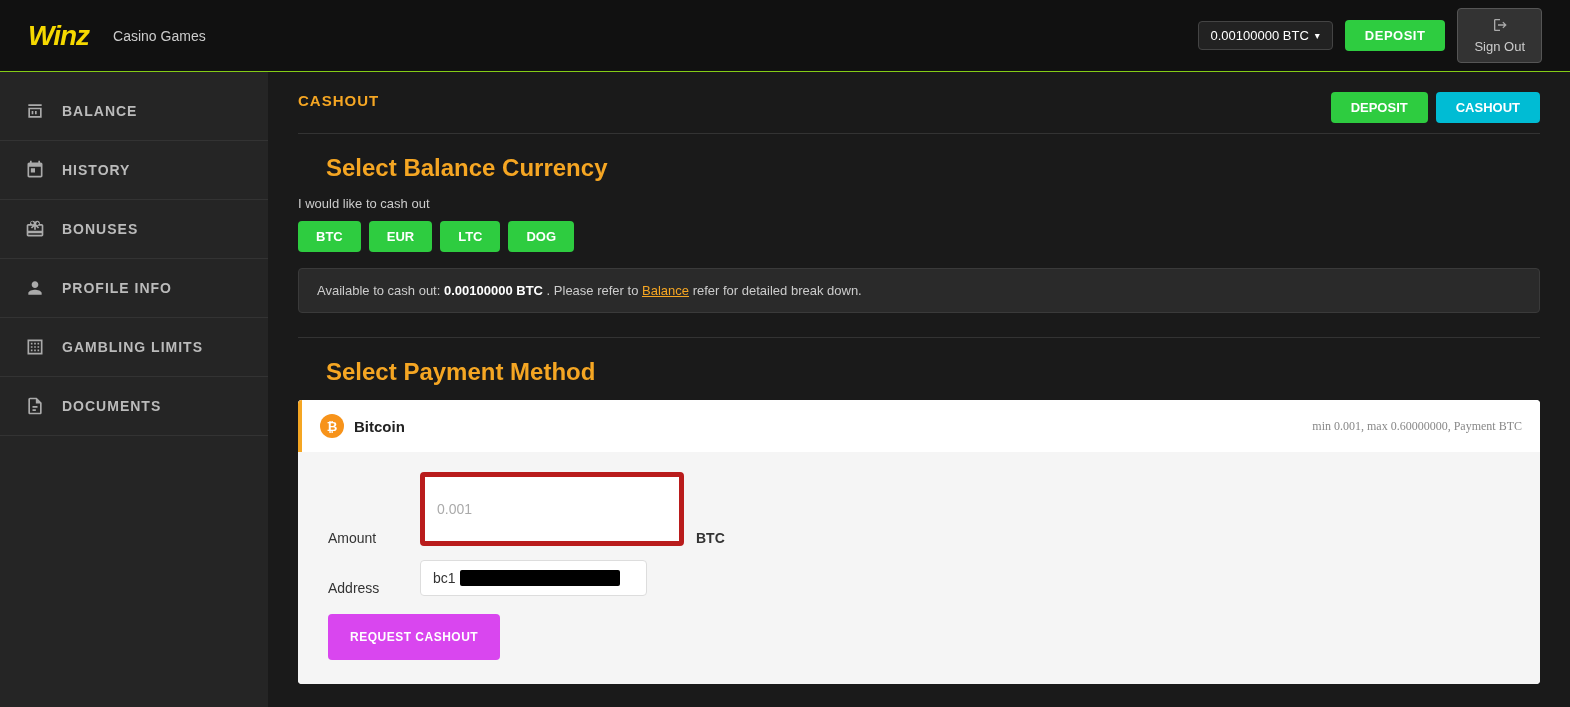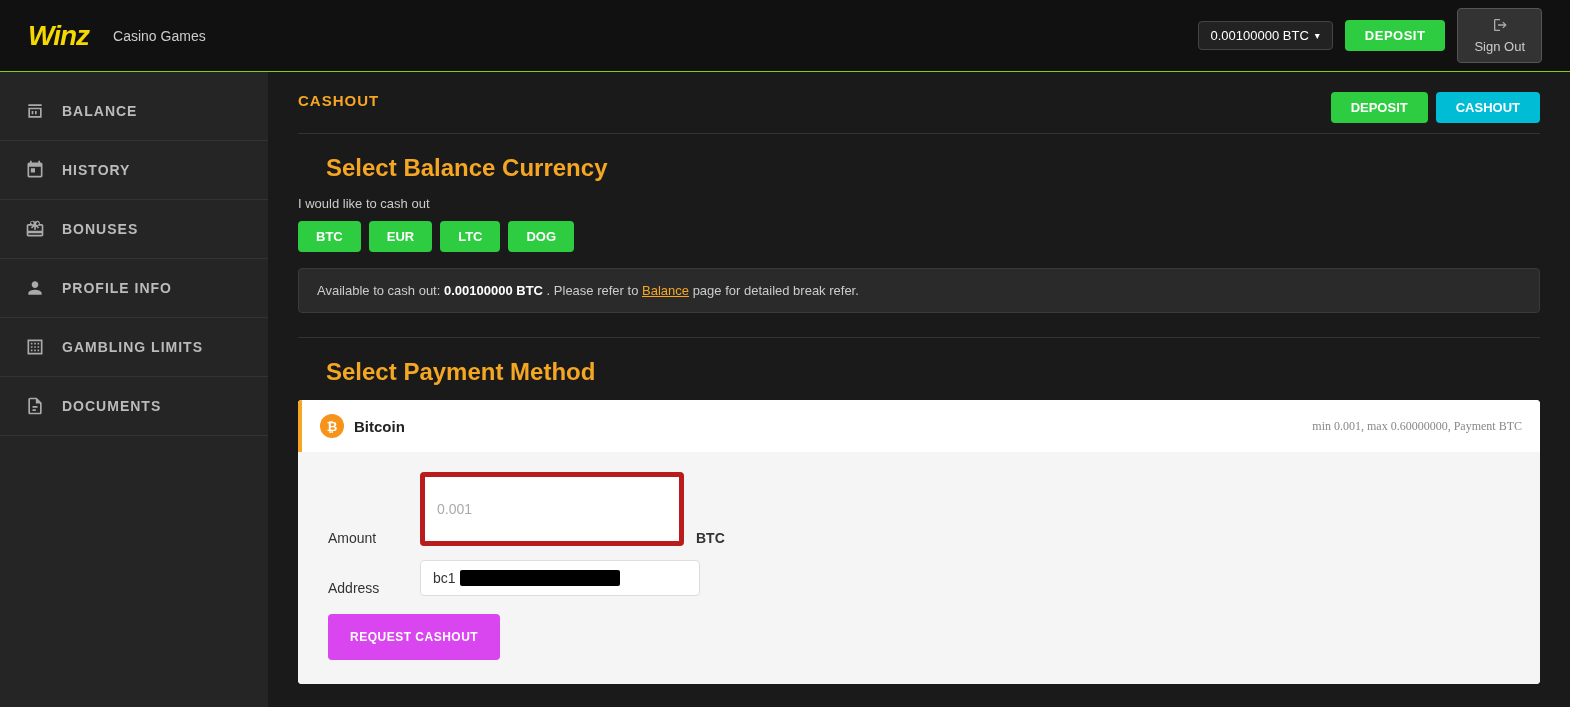--- a/index.html
+++ b/index.html
@@ -418,21 +418,21 @@
       <button class="btn-currency">EUR</button>
       <button class="btn-currency">LTC</button>
       <button class="btn-currency">DOG</button>
     </div>
 
     <div class="balance-info-bar">
       <span>Available to cash out:</span>
       <strong>0.00100000 BTC</strong>
       <span>. Please refer to</span>
       <span class="balance-link">Balance</span>
-      <span>page for detailed break refer.</span>
+      <span>refer for detailed break down.</span>
     </div>
 
     <hr class="divider">
 
     <div class="section-title">Select Payment Method</div>
 
     <div class="payment-method-box">
 
       <div class="payment-method-header">
         <div class="payment-method-left">
@@ -443,21 +443,21 @@
       </div>
 
       <div class="payment-form">
         <div class="form-row">
           <label class="form-label">Amount</label>
           <input class="form-input" type="text" placeholder="0.001" style="">
           <span class="form-currency-label">BTC</span>
         </div>
         <div class="form-row">
           <label class="form-label">Address</label>
-          <div style="width:280px; padding:9px 12px; border:1px solid #ddd; border-radius:4px; background:#fff; font-size:14px; color:#333; display:flex; align-items:center;">
+          <div style="width:227px; padding:9px 12px; border:1px solid #ddd; border-radius:4px; background:#fff; font-size:14px; color:#333; display:flex; align-items:center;">
             <span>bc1</span>
             <span class="redacted"></span>
           </div>
         </div>
         <button class="btn-request-cashout">REQUEST CASHOUT</button>
       </div>
     </div>
 
   </div>
 </div>

